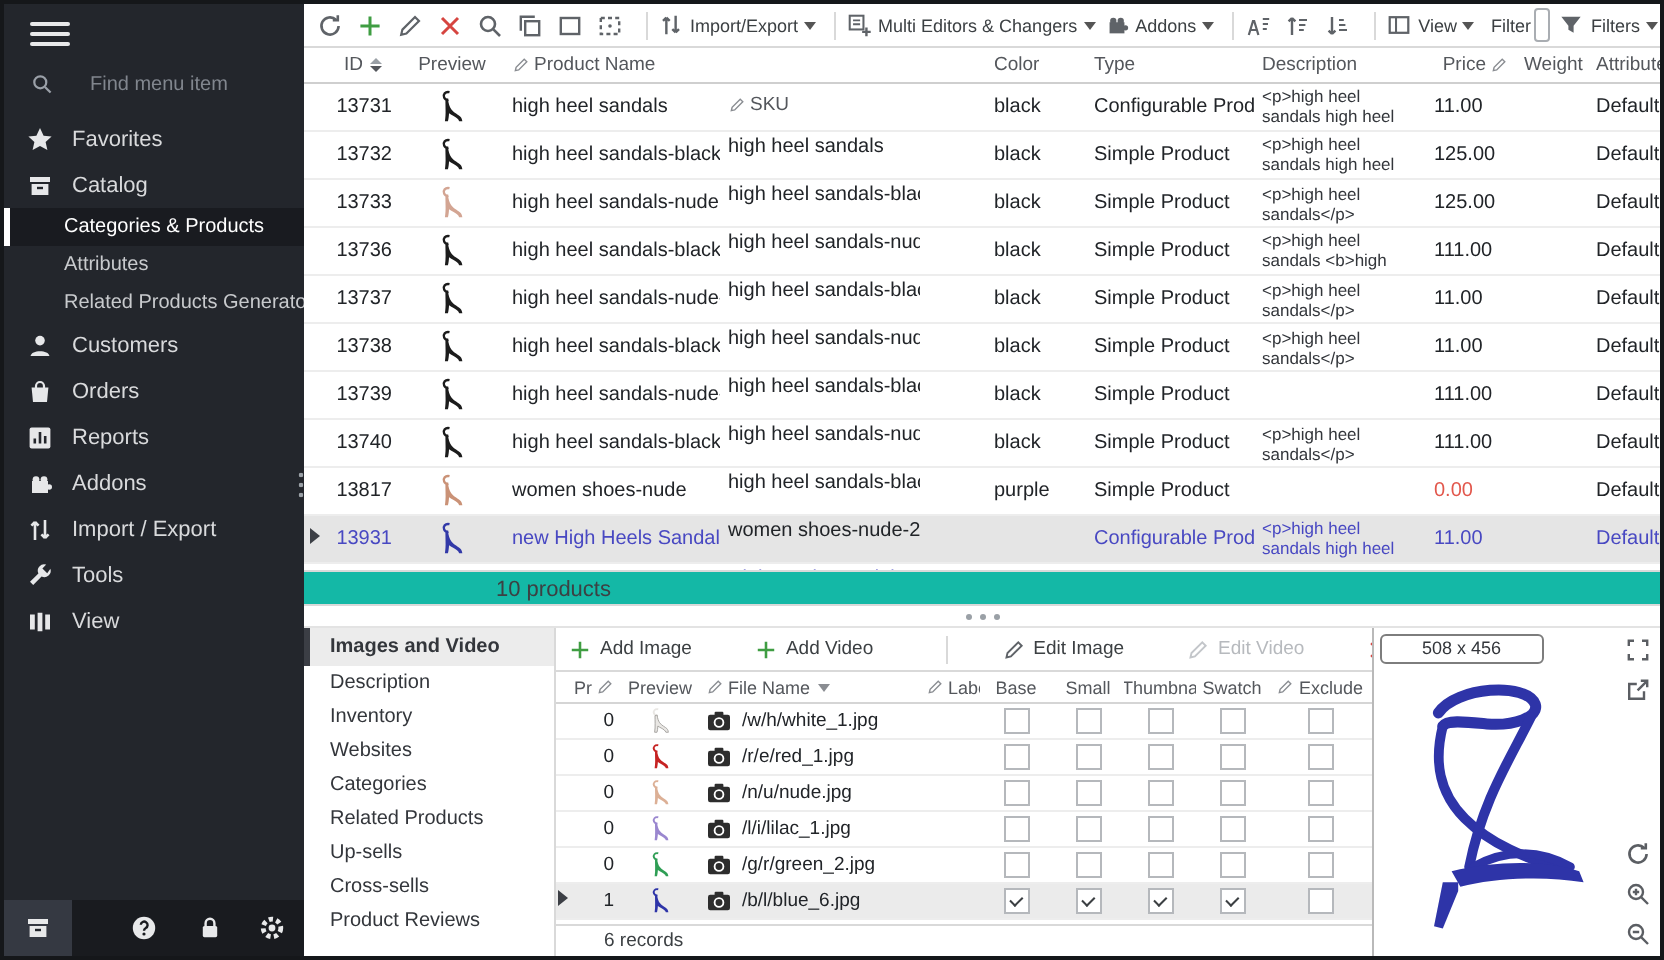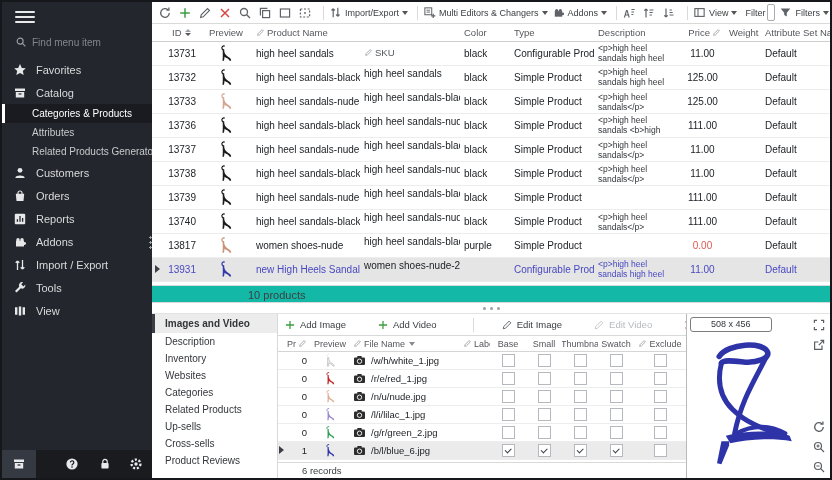--- a/index.html
+++ b/index.html
@@ -5,21 +5,21 @@
   html,body{margin:0;padding:0;background:#9a9a9a;}
   .screen{position:relative;width:832px;height:480px;margin:0 auto;background:#fff;
     border:2px solid #15171a;box-sizing:border-box;overflow:hidden;
     font-family:"Liberation Sans",sans-serif;color:#2b2e33;}
   
   .sidebar{position:absolute;left:0;top:0;width:150px;height:476px;background:#23262c;color:#d9dadc;}
   .hamburger{position:absolute;left:13px;top:9px;width:20px;height:14px;cursor:pointer;}
   .hamburger i{display:block;height:2px;background:#e8e9ea;margin-bottom:3px;border-radius:1px;}
   .side-search{position:absolute;left:0;top:28px;width:150px;height:24px;display:flex;align-items:center;}
   .side-search .icn{width:12px;height:12px;margin-left:13px;color:#9aa0a8;}
-  .side-search span{margin-left:5px;font-size:10px;color:#81868e;}
+  .side-search span{margin-left:18px;font-size:10px;color:#81868e;}
   .snav{position:absolute;left:0;top:56px;width:150px;}
   .side-item{height:23px;display:flex;align-items:center;font-size:11px;cursor:pointer;}
   .side-item .icn{width:14px;height:14px;margin-left:11px;color:#e6e7e9;flex:0 0 14px;}
   .side-item span.lbl{margin-left:9px;white-space:nowrap;}
   .side-sub{height:19px;line-height:19px;padding-left:30px;font-size:10px;color:#c8cacd;cursor:pointer;position:relative;white-space:nowrap;}
   .side-sub.selected{background:#191b20;color:#fff;}
   .side-sub.selected::before{content:"";position:absolute;left:0;top:0;bottom:0;width:3px;background:#fff;}
   .side-footer{position:absolute;left:0;bottom:0;width:150px;height:28px;background:#191b1f;}
   .sf-slot{position:absolute;top:0;height:28px;display:flex;align-items:center;justify-content:center;cursor:pointer;}
   .sf-store{left:0;width:34px;background:#353942;}
@@ -42,24 +42,24 @@
     border-radius:2px;padding:0 3px;font-size:8.5px;cursor:pointer;white-space:nowrap;overflow:hidden;margin-right:4px;}
   
   .ghead{position:absolute;left:0;top:22px;right:0;height:18px;display:flex;align-items:center;
     font-size:9.5px;color:#54575c;border-bottom:1px solid #cfcfcf;box-sizing:border-box;}
   .c{box-sizing:border-box;padding:0 4px;overflow:hidden;white-space:nowrap;}
   .m{width:12px;padding:0;flex:0 0 12px;}
   .id{width:36px;flex:0 0 36px;text-align:right;}
   .prev{width:52px;flex:0 0 52px;text-align:center;padding:0;}
   .name{width:108px;flex:0 0 108px;}
   .sku{width:100px;flex:0 0 100px;margin-top:40px;}
-  .color{width:50px;flex:0 0 50px;}
+  .color{width:50px;flex:0 0 50px;margin-left:33px;}
   .type{width:84px;flex:0 0 84px;}
   .desc{width:86px;flex:0 0 86px;}
-  .price{width:45px;flex:0 0 45px;text-align:center;}
+  .price{width:45px;flex:0 0 45px;text-align:left;}
   .weight{width:36px;flex:0 0 36px;}
   .attr{width:69px;flex:0 0 69px;}
   .hc{display:flex;align-items:center;cursor:pointer;}
   .hc .pencil9{width:9px;height:9px;color:#8a8d92;margin-right:2px;flex:0 0 9px;}
   .hc .pencil9.after{margin:0 0 0 2px;}
   .sortud{display:inline-flex;flex-direction:column;margin-left:3px;}
   .sortud i{width:0;height:0;border-left:3px solid transparent;border-right:3px solid transparent;display:block;}
   .sortud .tu{border-bottom:3px solid #9aa0a6;margin-bottom:1px;}
   .sortud .td{border-top:3px solid #54575c;}
   #main-grid-body{position:absolute;left:0;top:40px;right:0;}

